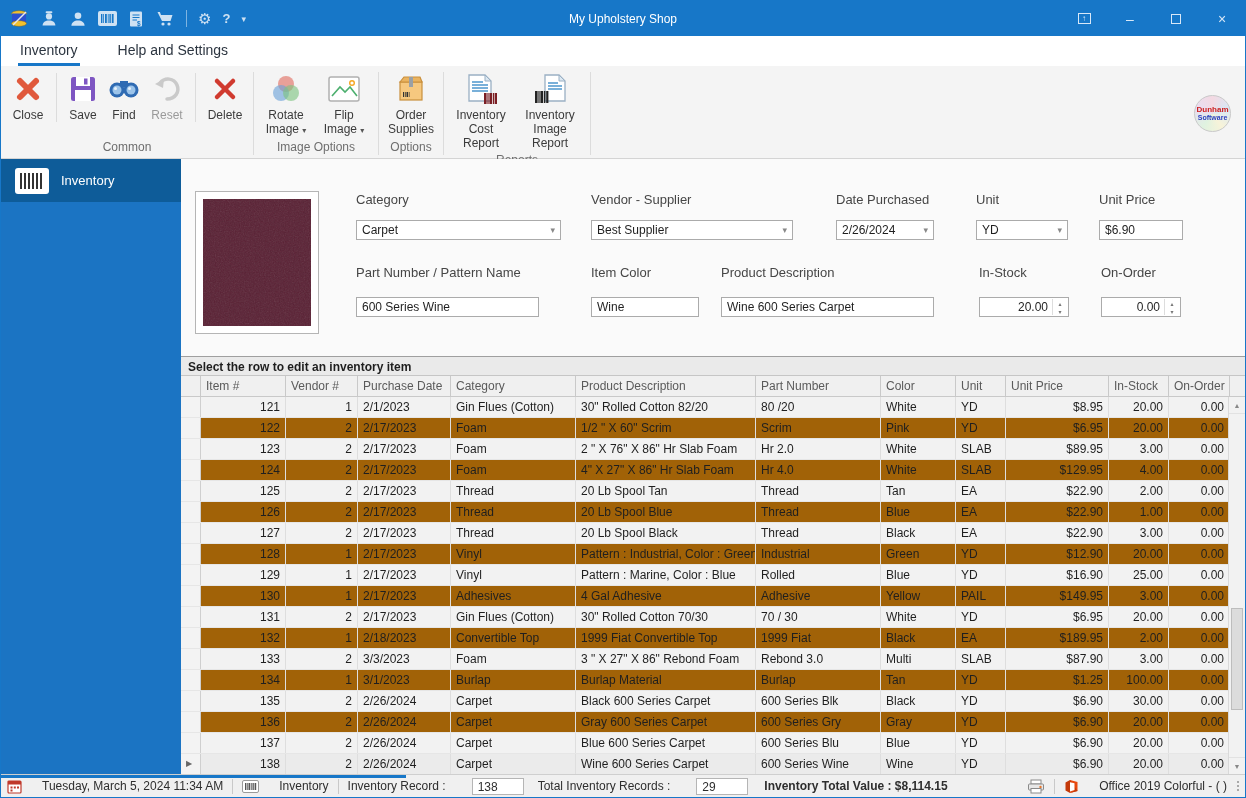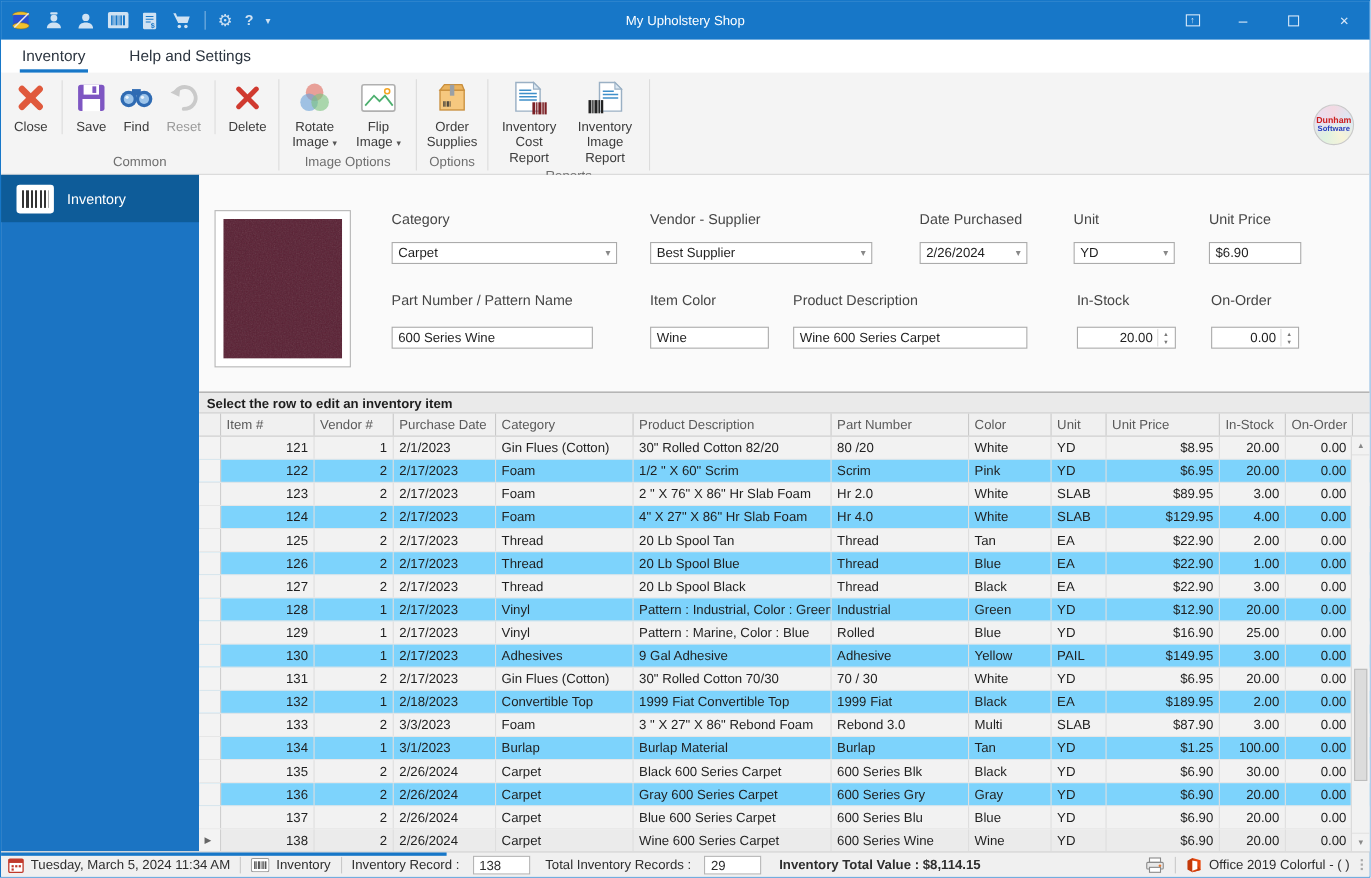--- a/index.html
+++ b/index.html
@@ -63,39 +63,39 @@
   .spinbtns { position:absolute; right:1px; top:1px; bottom:1px; width:15px; border-left:1px solid #ddd; display:flex; flex-direction:column; }
   .spinbtns span { flex:1; font-size:6px; color:#777; display:flex; align-items:center; justify-content:center; cursor:pointer; }
   .img-frame { position:absolute; left:14px; top:32px; width:124px; height:143px; background:#fff; border:1px solid #b5b5b5; display:flex; align-items:center; justify-content:center; }
 
   
   .grid-caption { position:absolute; top:197px; left:0; right:0; height:20px; background:#eaeaea; border-top:1px solid #9f9f9f; border-bottom:1px solid #c6c6c6; font-size:12px; font-weight:bold; color:#1e1e1e; padding:3px 0 0 7px; }
   .grid-header { position:absolute; top:217px; left:0; right:0; height:21px; display:flex; background:#f0f0f0; border-bottom:1px solid #c9c9c9; font-size:12px; color:#5a5a5a; }
   .grid-header .hcell { padding:3px 0 0 5px; border-right:1px solid #c9c9c9; overflow:hidden; white-space:nowrap; }
   .grid-header .hfill { flex:1; border-right:none; }
   .grid-body { position:absolute; top:238px; left:0; right:0; bottom:0; overflow:hidden; }
-  .grow { display:flex; height:21px; background:#7dd3fc; border-bottom:1px solid #e6e6e6; font-size:12px; color:#1f1f1f; cursor:pointer; }
+  .grow { display:flex; height:21px; background:#a16207; border-bottom:1px solid #e6e6e6; font-size:12px; color:#1f1f1f; cursor:pointer; }
   .grow.alt { background:#f2f2f2; }
   .grow.sel { background:#ebebeb; }
   .cell { padding:3px 5px 0; border-right:1px solid #dedede; overflow:hidden; white-space:nowrap; }
   .cell.r { text-align:right; }
   .ind { width:20px; flex-shrink:0; background:#f3f3f3; border-right:1px solid #cfcfcf; color:#666; font-size:8px; padding:5px 0 0 5px; }
 
   
   .vscroll { position:absolute; right:0; top:238px; bottom:0; width:17px; background:#f2f2f2; border-left:1px solid #d9d9d9; }
   .sbtn { height:17px; display:flex; align-items:center; justify-content:center; font-size:7px; color:#888; cursor:pointer; }
   .sbtn.up { border-bottom:1px solid #e2e2e2; }
   .sbtn.down { position:absolute; bottom:0; left:0; right:0; border-top:1px solid #e2e2e2; }
   .sthumb { position:absolute; left:2px; right:2px; top:56%; height:27%; background:#dcdcdc; border:1px solid #bdbdbd; cursor:grab; }
 
   
   .statusbar { position:relative; height:23px; background:#f0f0f0; border-top:1px solid #cfcfcf; display:flex; align-items:center; font-size:12px; color:#2e2e2e; padding:0 6px; flex-shrink:0; }
   .sb-accent { position:absolute; top:0; left:0; width:405px; height:3px; background:#1777c8; }
   .sbsep { width:1px; height:15px; background:#c9c9c9; margin:0 9px; flex-shrink:0; }
-  .sbitem { display:flex; align-items:center; gap:6px; white-space:nowrap; }
+  .sbitem { display:flex; align-items:center; gap:20px; white-space:nowrap; }
   .sbbox { background:#fff; border:1px solid #b5b5b5; height:17px; min-width:52px; padding:1px 5px 0; margin-left:6px; }
   .sb-total { font-weight:bold; margin-left:16px; white-space:nowrap; }
   .sb-right { margin-left:auto; display:flex; align-items:center; }
   .grip { display:flex; flex-direction:column; gap:2px; margin-left:10px; }
   .grip i { width:2px; height:2px; background:#a9a9a9; display:block; }
 </style>
 </head>
 <body>
 
 <div class="app">
@@ -577,21 +577,21 @@
             <div class="cell r" style="width: 103px;">$16.90</div>
             <div class="cell r" style="width: 60px;">25.00</div>
             <div class="cell r" style="width: 61px;">0.00</div>
           </div>
           <div class="grow">
             <div class="cell ind"></div>
             <div class="cell r" style="width: 85px;">130</div>
             <div class="cell r" style="width: 72px;">1</div>
             <div class="cell l" style="width: 93px;">2/17/2023</div>
             <div class="cell l" style="width: 125px;">Adhesives</div>
-            <div class="cell l" style="width: 180px;">9 Gal Adhesive</div>
+            <div class="cell l" style="width: 180px;">4 Gal Adhesive</div>
             <div class="cell l" style="width: 125px;">Adhesive</div>
             <div class="cell l" style="width: 75px;">Yellow</div>
             <div class="cell l" style="width: 50px;">PAIL</div>
             <div class="cell r" style="width: 103px;">$149.95</div>
             <div class="cell r" style="width: 60px;">3.00</div>
             <div class="cell r" style="width: 61px;">0.00</div>
           </div>
           <div class="grow alt">
             <div class="cell ind"></div>
             <div class="cell r" style="width: 85px;">131</div>

